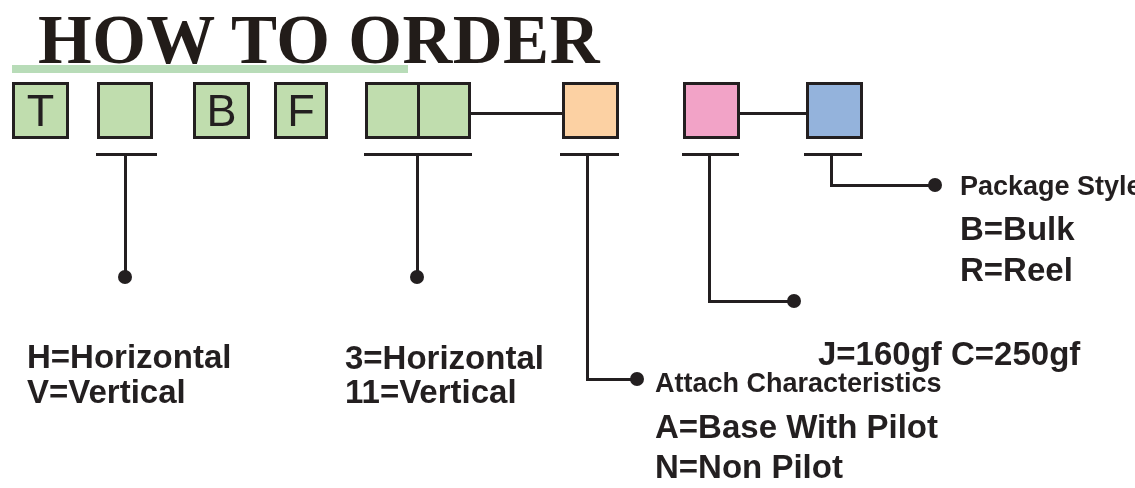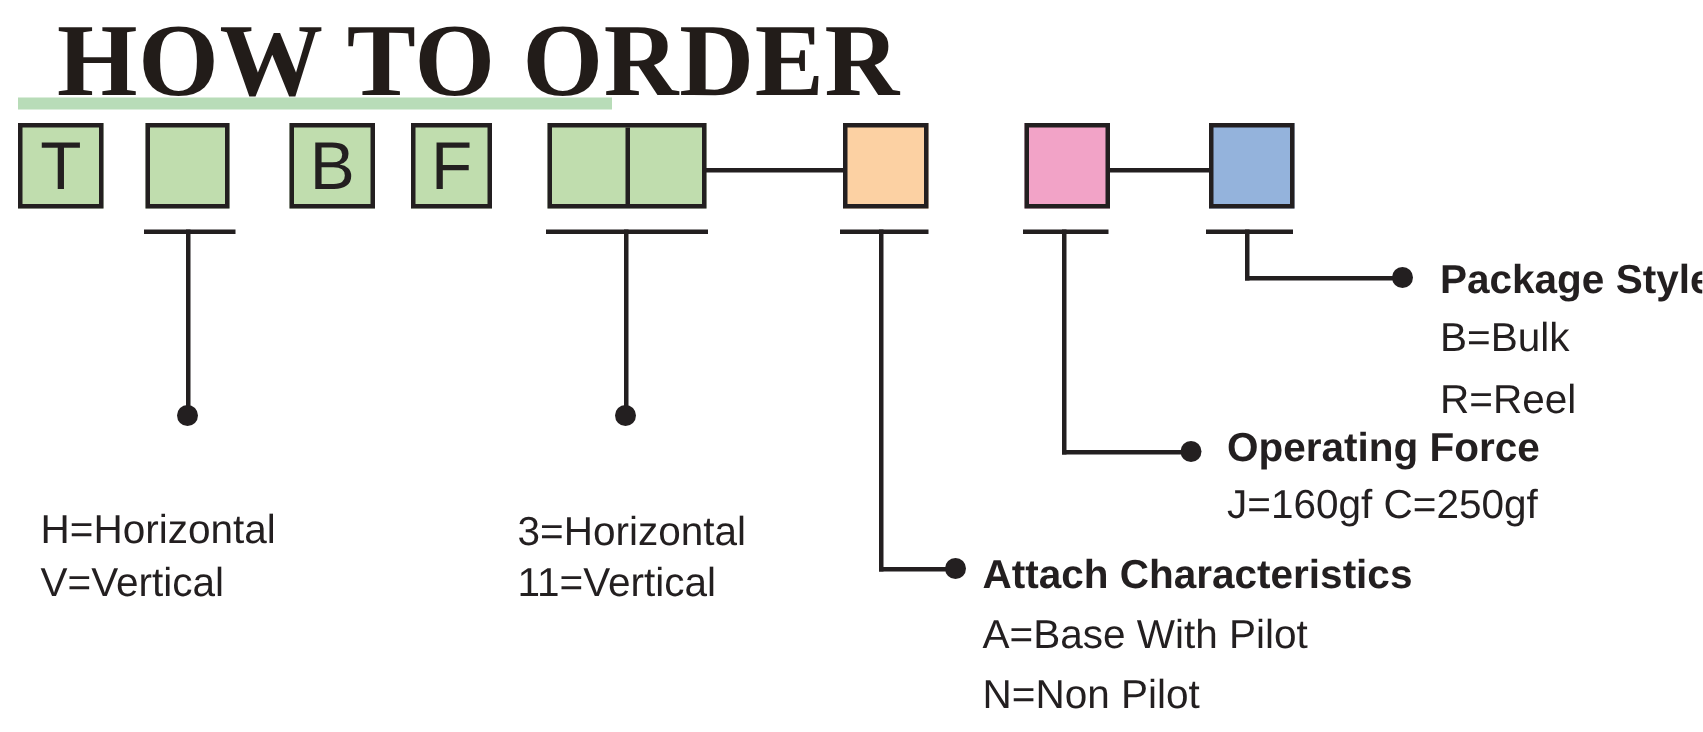--- a/index.html
+++ b/index.html
@@ -20,21 +20,21 @@
     border:3px solid #231f20; display:flex; align-items:center; justify-content:center;
     font-size:45px; line-height:1;
   }
   .dbox { position:absolute; top:82px; left:365px; width:106px; height:57px; box-sizing:border-box;
     border:3px solid #231f20; display:flex; }
   .dbox .cell { flex:1; display:flex; align-items:center; justify-content:center; font-size:45px; }
   .dbox .cell.first { border-right:3px solid #231f20; }
   .hline, .vline { position:absolute; background:#231f20; }
   .bullet { position:absolute; width:14px; height:14px; border-radius:50%; background:#231f20; }
   .heading { position:absolute; font-weight:bold; font-size:27px; line-height:1; white-space:nowrap; }
-  .option  { position:absolute; font-weight:normal; font-size:27px; line-height:1; white-space:nowrap; }
+  .option  { position:absolute; font-weight:bold; font-size:33px; line-height:1; white-space:nowrap; }
 </style>
 </head>
 <body>
 
 <div class="stage">
 
   <div class="title">HOW TO ORDER</div>
   <div class="title-underline" style="background-color: rgb(184, 220, 184);"></div>
 
   <div class="box" style="left: 12px; width: 57px; background-color: rgb(192, 221, 174);">
@@ -99,20 +99,19 @@
   <div class="option" style="left:27px;top:340px">H=Horizontal</div>
   <div class="option" style="left:27px;top:375px">V=Vertical</div>
 
   <div class="option" style="left:345px;top:341px">3=Horizontal</div>
   <div class="option" style="left:345px;top:375px">11=Vertical</div>
 
   <div class="heading" style="left:655px;top:370px">Attach Characteristics</div>
   <div class="option" style="left:655px;top:410px">A=Base With Pilot</div>
   <div class="option" style="left:655px;top:450px">N=Non Pilot</div>
 
-  <div class="heading" style="left:818px;top:285px">Operating Force</div>
-  <div class="option" style="left:818px;top:323px">J=160gf C=250gf</div>
+  <div class="option" style="left:818px;top:337px">J=160gf C=250gf</div>
 
   <div class="heading" style="left:960px;top:173px">Package Style</div>
   <div class="option" style="left:960px;top:212px">B=Bulk</div>
   <div class="option" style="left:960px;top:253px">R=Reel</div>
 
 </div>
 
 </body></html>

